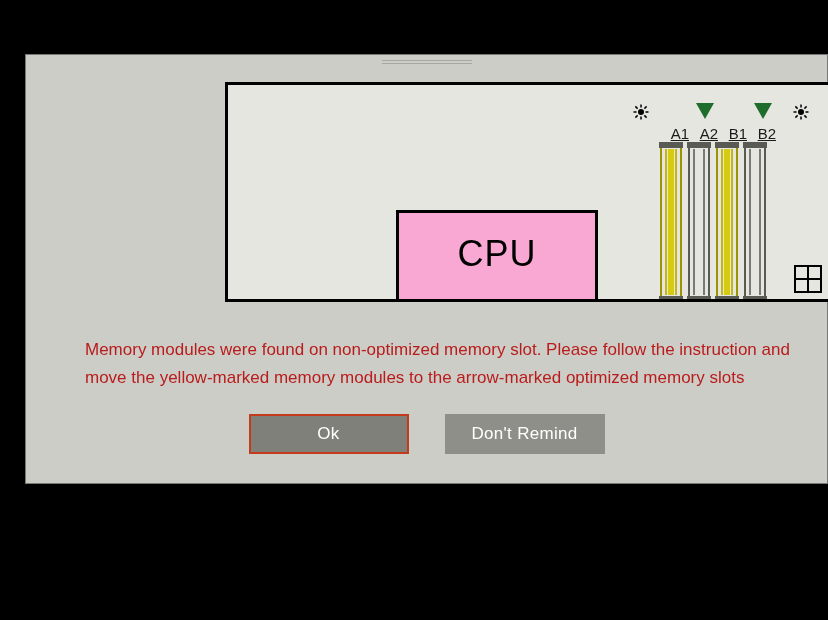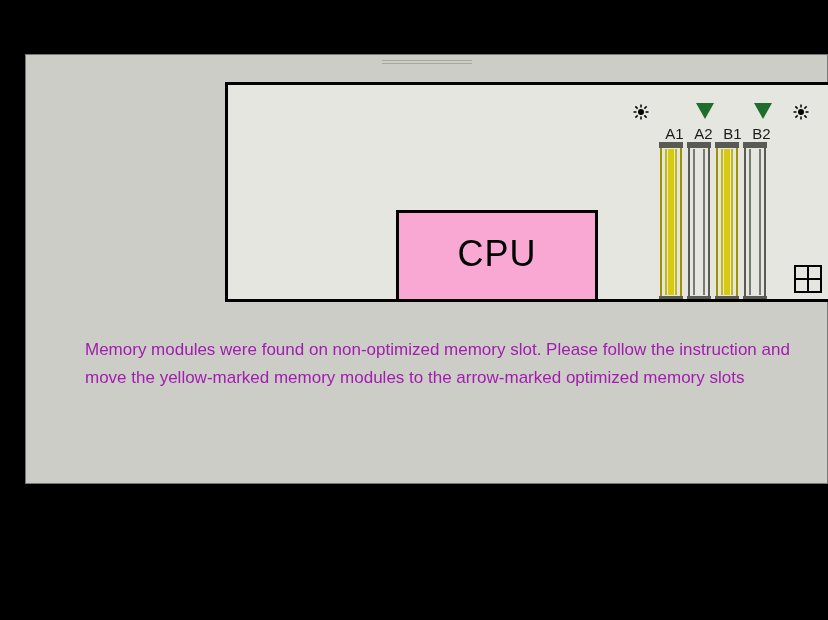--- a/index.html
+++ b/index.html
@@ -74,21 +74,22 @@
     top: 40px;
     left: 432px;
     width: 116px;
     display: flex;
     font-size: 15px;
     font-weight: 500;
     color: #1a1a1a;
   }
   .slot-labels span {
     flex: 1;
-    text-align: center;
+    text-align: right;
+    text-decoration: underline;
   }
   .arrow-row {
     position: absolute;
     top: 18px;
     left: 432px;
     width: 116px;
     height: 20px;
   }
   .arrow {
     position: absolute;
@@ -171,21 +172,21 @@
   }
 
   
   .message {
     position: absolute;
     left: 60px;
     right: 0;
     top: 282px;
     font-size: 17px;
     line-height: 28px;
-    color: #a21caf;
+    color: #b91c1c;
     font-weight: 500;
   }
 
   
   .button-row {
     position: absolute;
     left: 0; right: 0;
     top: 360px;
     display: flex;
     justify-content: center;
@@ -285,14 +286,18 @@
         <div class="latch top"></div>
           <div class="latch bot"></div>
       </div>
     </div>
 
     <div class="small-grid"></div>
   </div>
 
   <div class="message">Memory modules were found on non-optimized memory slot. Please follow the instruction and move the yellow-marked memory modules to the arrow-marked optimized memory slots</div>
 
+  <div class="button-row">
+    <button class="btn primary">Ok</button>
+    <button class="btn">Don't Remind</button>
+  </div>
 
 </div>
 
 </body></html>

